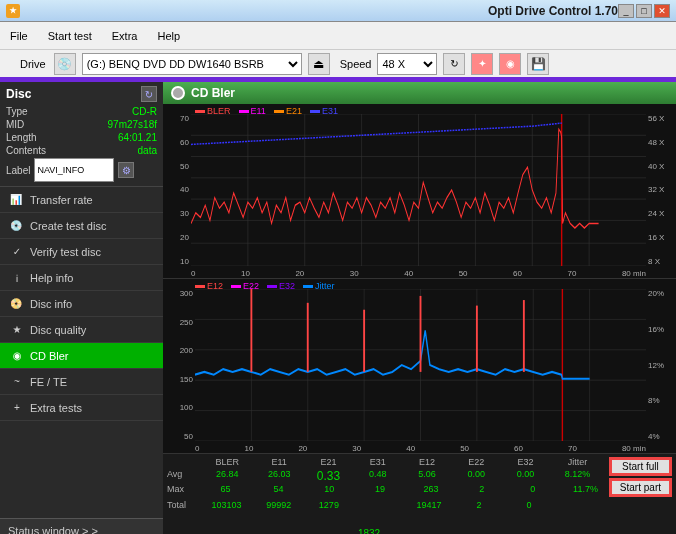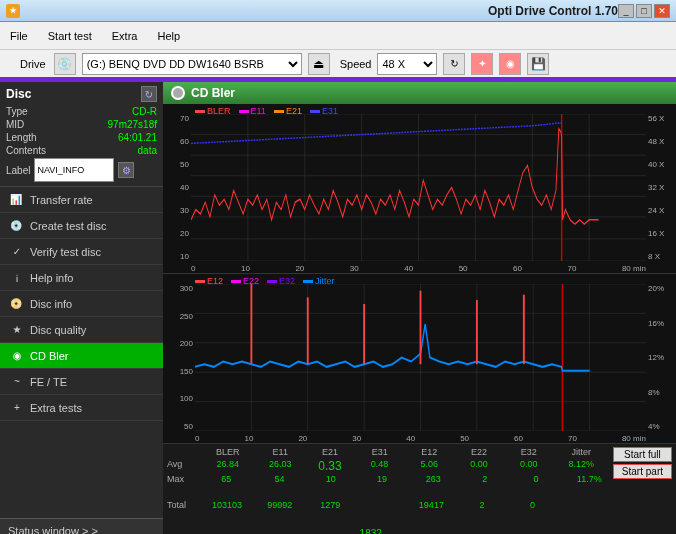--- a/index.html
+++ b/index.html
@@ -163,21 +163,21 @@
       border-top: 1px solid #333;
     }
     .stat-buttons {
       display: flex;
       flex-direction: column;
       gap: 2px;
       margin-left: 4px;
     }
     .stat-btn {
       background: #e0e0e0;
-      border: 1px solid #ef4444;
+      border: 3px solid #ef4444;
       font-size: 10px;
       padding: 1px 8px;
       cursor: pointer;
       white-space: nowrap;
     }
     .stats-bottom-row { display: flex; align-items: stretch; }
     .stats-table-part { flex: 1; }
   </style>
 </head>
 <body>
@@ -486,21 +486,21 @@
               <span style="color:#00dd00; font-size:9px; flex:1; text-align:center;">26.84</span>
               <span style="color:#00dd00; font-size:9px; flex:0.9; text-align:center;">26.03</span>
               <span style="color:#00dd00; font-size:12px; flex:0.9; text-align:center;">0.33</span>
               <span style="color:#00dd00; font-size:9px; flex:0.9; text-align:center;">0.48</span>
               <span style="color:#00dd00; font-size:9px; flex:0.9; text-align:center;">5.06</span>
               <span style="color:#00dd00; font-size:9px; flex:0.9; text-align:center;">0.00</span>
               <span style="color:#00dd00; font-size:9px; flex:0.9; text-align:center;">0.00</span>
               <span style="color:#00dd00; font-size:9px; flex:1; text-align:center;">8.12%</span>
             </div>
 
-            <div style="display:flex; gap:16px; margin-bottom:16px;">
+            <div style="display:flex; gap:16px; margin-bottom:6px;">
               <span style="color:#aaa; font-size:9px; flex:0.6; text-align:left;">Max</span>
               <span style="color:#00dd00; font-size:9px; flex:1; text-align:center;">65</span>
               <span style="color:#00dd00; font-size:9px; flex:0.9; text-align:center;">54</span>
               <span style="color:#00dd00; font-size:9px; flex:0.9; text-align:center;">10</span>
               <span style="color:#00dd00; font-size:9px; flex:0.9; text-align:center;">19</span>
               <span style="color:#00dd00; font-size:9px; flex:0.9; text-align:center;">263</span>
               <span style="color:#00dd00; font-size:9px; flex:0.9; text-align:center;">2</span>
               <span style="color:#00dd00; font-size:9px; flex:0.9; text-align:center;">0</span>
               <span style="color:#00dd00; font-size:9px; flex:1; text-align:center;">11.7%</span>
             </div>

